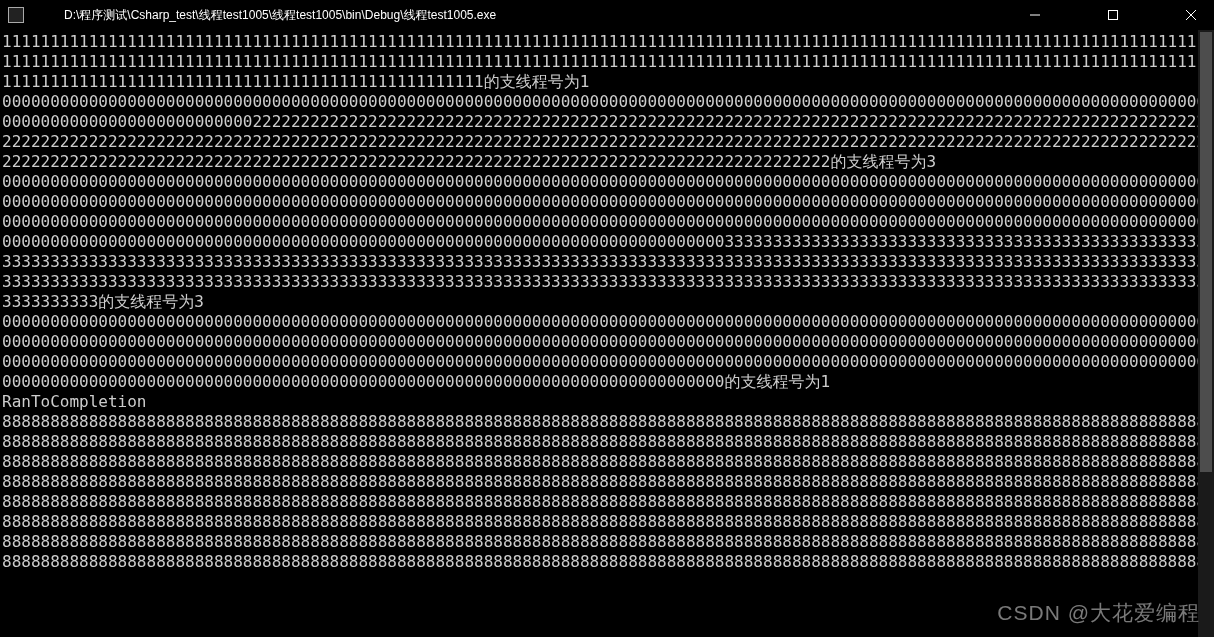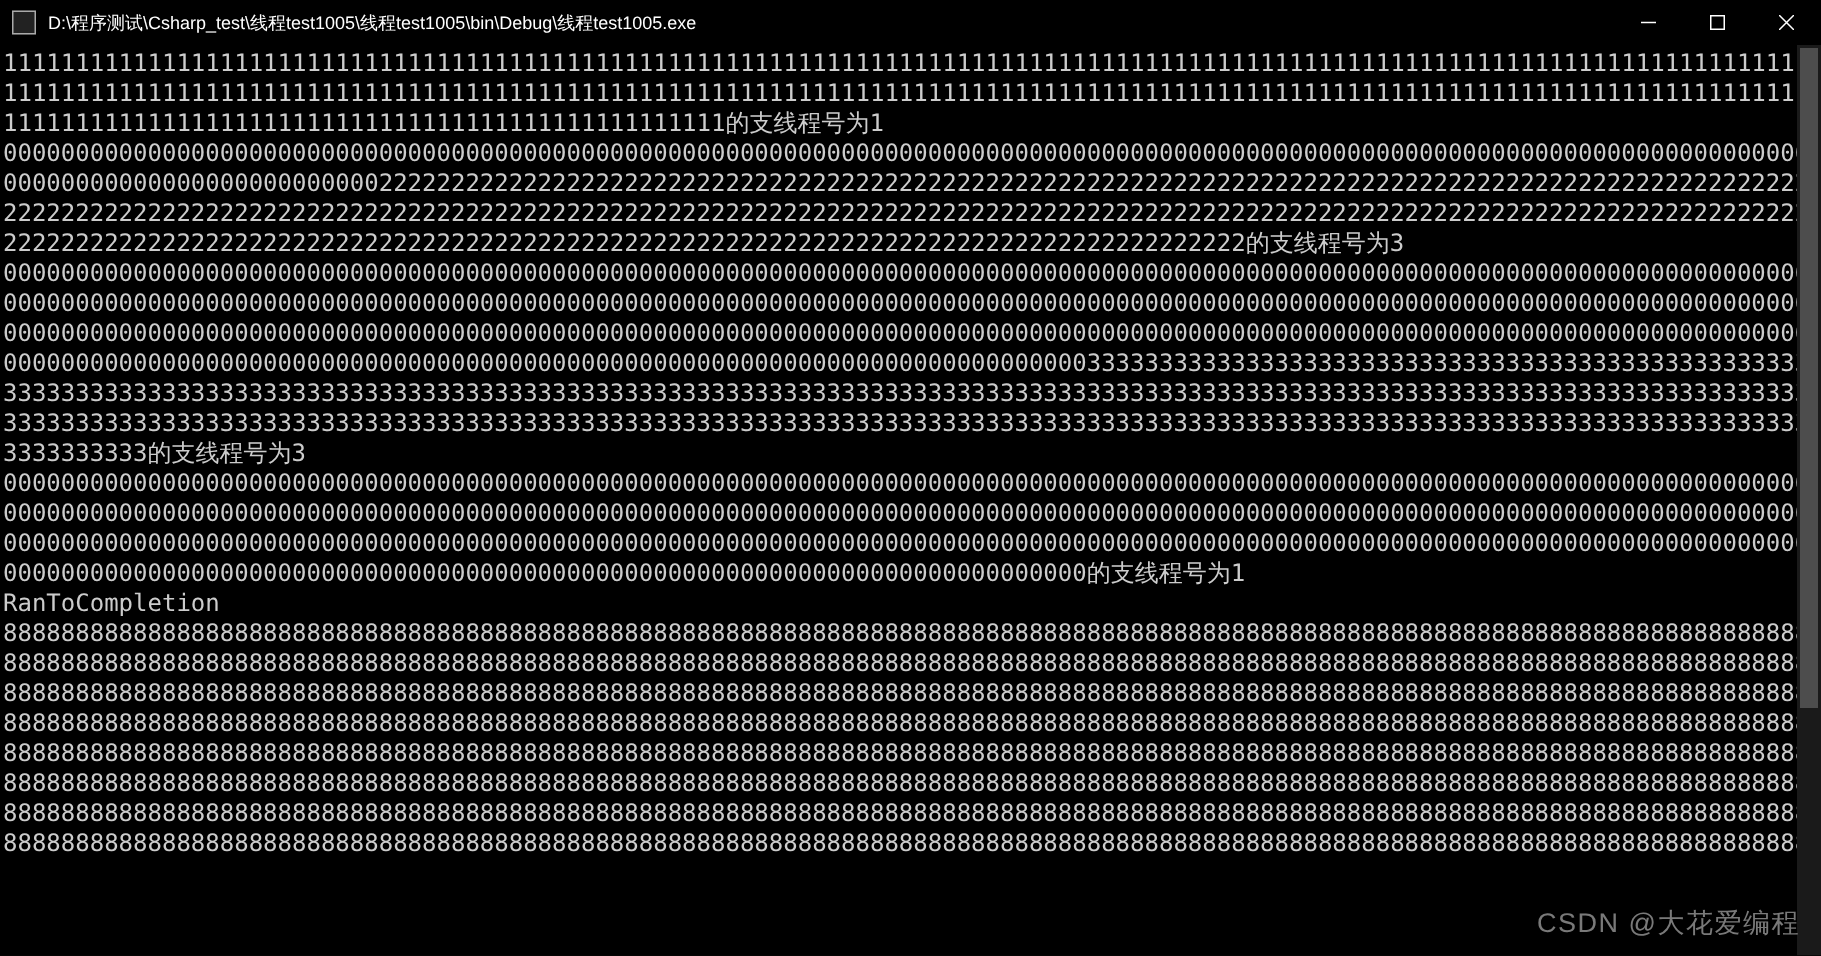--- a/index.html
+++ b/index.html
@@ -11,20 +11,21 @@
     overflow: hidden;
     position: relative;
   }
   .titlebar {
     height: 30px;
     background: #000000;
     color: #ffffff;
     display: flex;
     align-items: center;
     font-size: 12px;
+    gap: 32px;
   }
   .titlebar .app-icon {
     width: 16px; height: 16px;
     border: 1px solid #aaa;
     margin: 0 8px;
     background: #222;
   }
   .titlebar .title-text {
     flex: 1 1 auto;
     white-space: nowrap;
@@ -69,21 +70,21 @@
     width: 12px;
     background: #4d4d4d;
     border-radius: 0;
   }
   .watermark {
     position: absolute;
     right: 14px;
     bottom: 10px;
     color: rgba(220,220,220,0.55);
     font-family: "Microsoft YaHei", sans-serif;
-    font-size: 18px;
+    font-size: 21px;
     letter-spacing: 1px;
     pointer-events: none;
   }
 </style>
 </head>
 <body>
 
 <div class="titlebar">
   <div class="app-icon"></div>
   <div class="title-text">D:\程序测试\Csharp_test\线程test1005\线程test1005\bin\Debug\线程test1005.exe</div>

